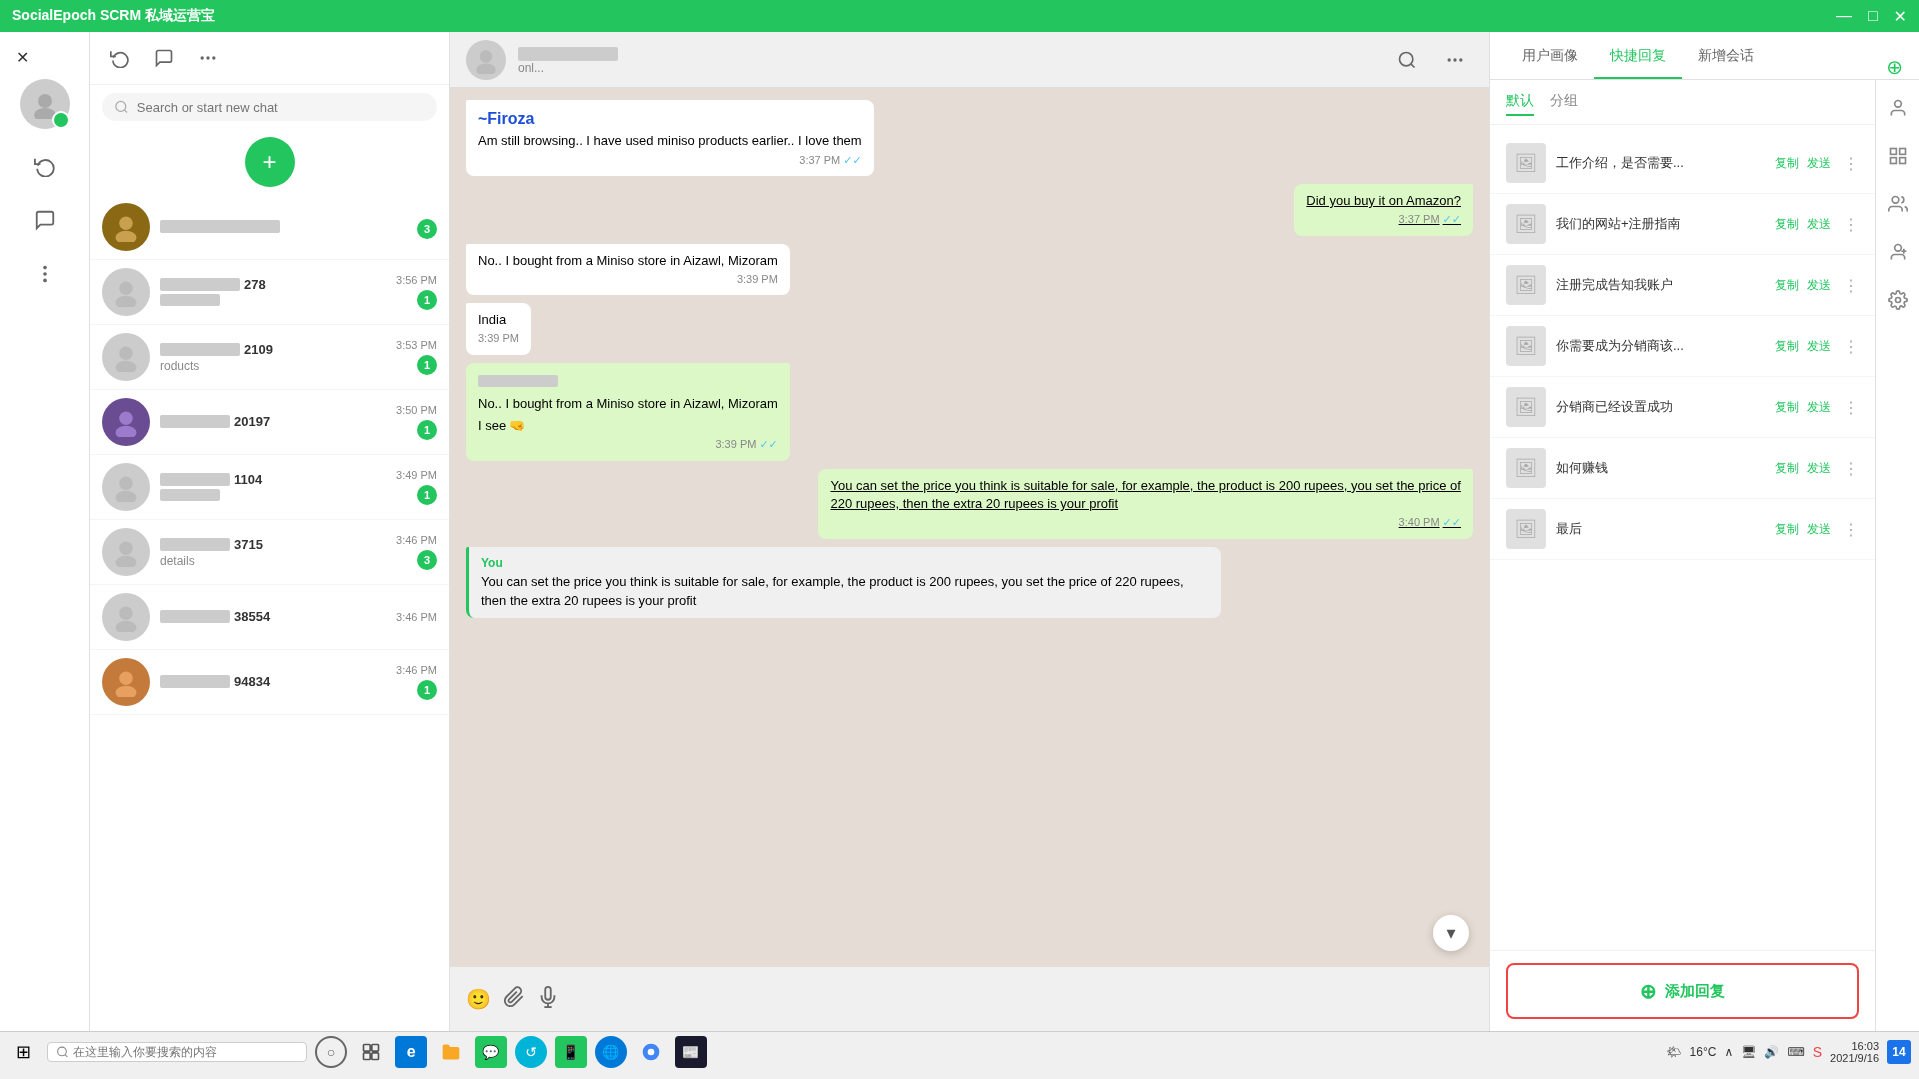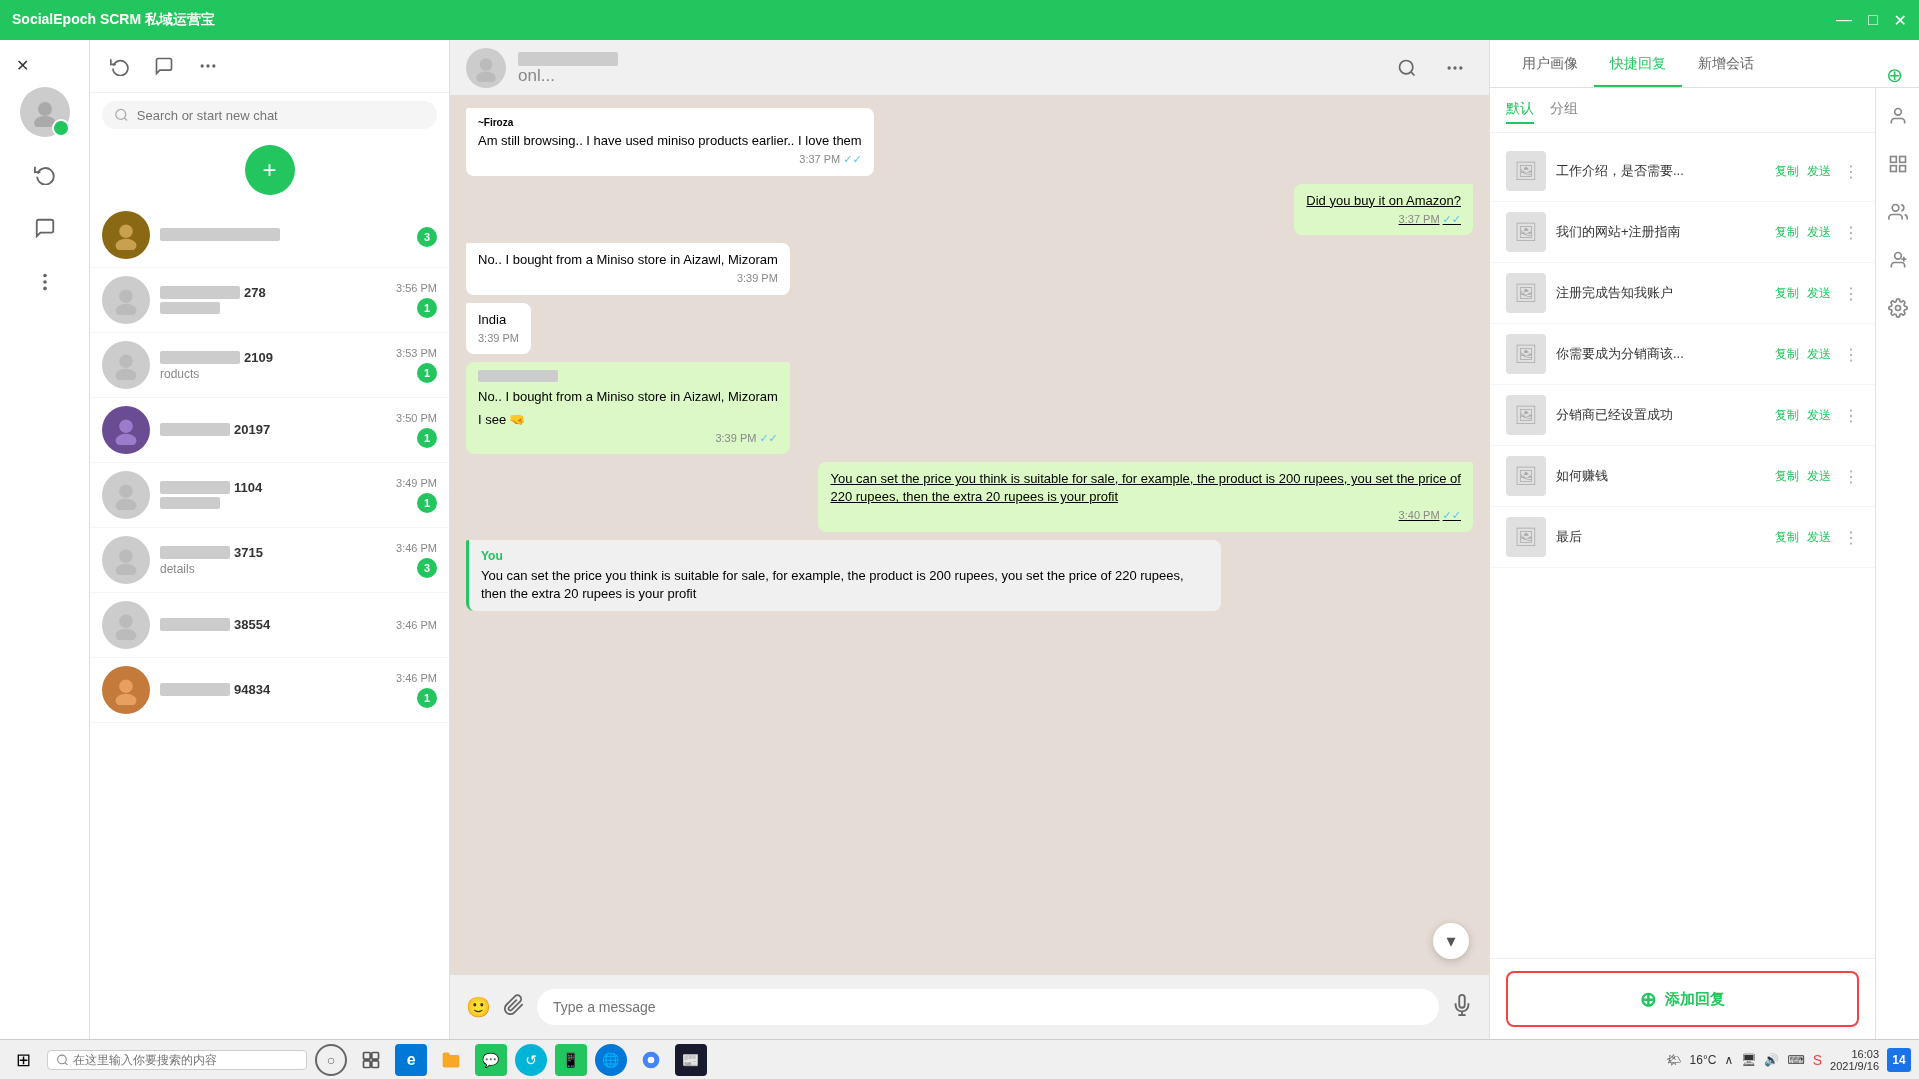--- a/index.html
+++ b/index.html
@@ -1,20 +1,20 @@
 <!DOCTYPE html>
 <html><head>
   <meta charset="utf-8">
   <style>
     * { margin: 0; padding: 0; box-sizing: border-box; }
     body { width: 1919px; height: 1079px; font-family: 'Segoe UI', Arial, sans-serif; overflow: hidden; background: #f0f0f0; }
 
     
     #title-bar {
-      height: 40px;
+      height: 32px;
       background: #22c55e;
       display: flex;
       align-items: center;
       padding: 0 12px;
       justify-content: space-between;
     }
     #title-bar .title-text { color: white; font-size: 14px; font-weight: 600; }
     #title-bar .window-controls { display: flex; gap: 16px; }
     #title-bar .win-btn { color: white; font-size: 16px; cursor: pointer; background: none; border: none; }
 
@@ -101,39 +101,39 @@
     #chat-header {
       background: #f0f0f0;
       padding: 8px 16px;
       display: flex;
       align-items: center;
       gap: 12px;
       border-bottom: 1px solid #ddd;
       height: 56px;
     }
     #chat-header .contact-name { font-size: 15px; font-weight: 600; color: #333; }
-    #chat-header .contact-status { font-size: 17px; color: #888; }
+    #chat-header .contact-status { font-size: 12px; color: #888; }
     #chat-header-actions { margin-left: auto; display: flex; gap: 12px; }
     #messages-area { flex: 1; overflow-y: auto; padding: 12px 16px; display: flex; flex-direction: column; gap: 8px; }
 
     
     .msg-wrapper { display: flex; flex-direction: column; }
     .msg-wrapper.sent { align-items: flex-end; text-decoration: underline; }
     .msg-wrapper.received { align-items: flex-start; }
     .msg-bubble {
       max-width: 65%;
       padding: 8px 12px;
       border-radius: 8px;
       font-size: 13px;
       line-height: 1.4;
       position: relative;
     }
     .msg-bubble.sent { background: #dcf8c6; border-top-right-radius: 2px; }
     .msg-bubble.received { background: #fff; border-top-left-radius: 2px; }
-    .msg-sender { font-size: 10px; color: #000000; font-weight: 600; margin-bottom: 2px; }
+    .msg-sender { font-size: 16px; color: #1d4ed8; font-weight: 600; margin-bottom: 2px; }
     .msg-time { font-size: 11px; color: #888; text-align: right; margin-top: 2px; display: flex; align-items: center; justify-content: flex-end; gap: 3px; }
     .double-check { color: #4fc3f7; }
 
     
     #chat-input-bar {
       background: #f0f0f0;
       padding: 8px 16px;
       display: flex;
       align-items: center;
       gap: 12px;
@@ -613,21 +613,20 @@
       <span>▾</span>
     </div>
 
     <div id="chat-input-bar">
       <span class="input-icon">🙂</span>
       <span class="input-icon">
         <svg width="22" height="22" viewBox="0 0 24 24" fill="none" stroke="#666" stroke-width="2">
             <path d="M21.44 11.05l-9.19 9.19a6 6 0 0 1-8.49-8.49l9.19-9.19a4 4 0 0 1 5.66 5.66l-9.2 9.19a2 2 0 0 1-2.83-2.83l8.49-8.48"></path>
           </svg>
       </span>
-      <input type="text" placeholder="Type a message" style="">
       <span class="input-icon">
         <svg width="22" height="22" viewBox="0 0 24 24" fill="none" stroke="#666" stroke-width="2">
             <path d="M12 1a3 3 0 0 0-3 3v8a3 3 0 0 0 6 0V4a3 3 0 0 0-3-3z"></path>
             <path d="M19 10v2a7 7 0 0 1-14 0v-2"></path>
             <line x1="12" y1="19" x2="12" y2="23"></line>
             <line x1="8" y1="23" x2="16" y2="23"></line>
           </svg>
       </span>
     </div>
   </div>

